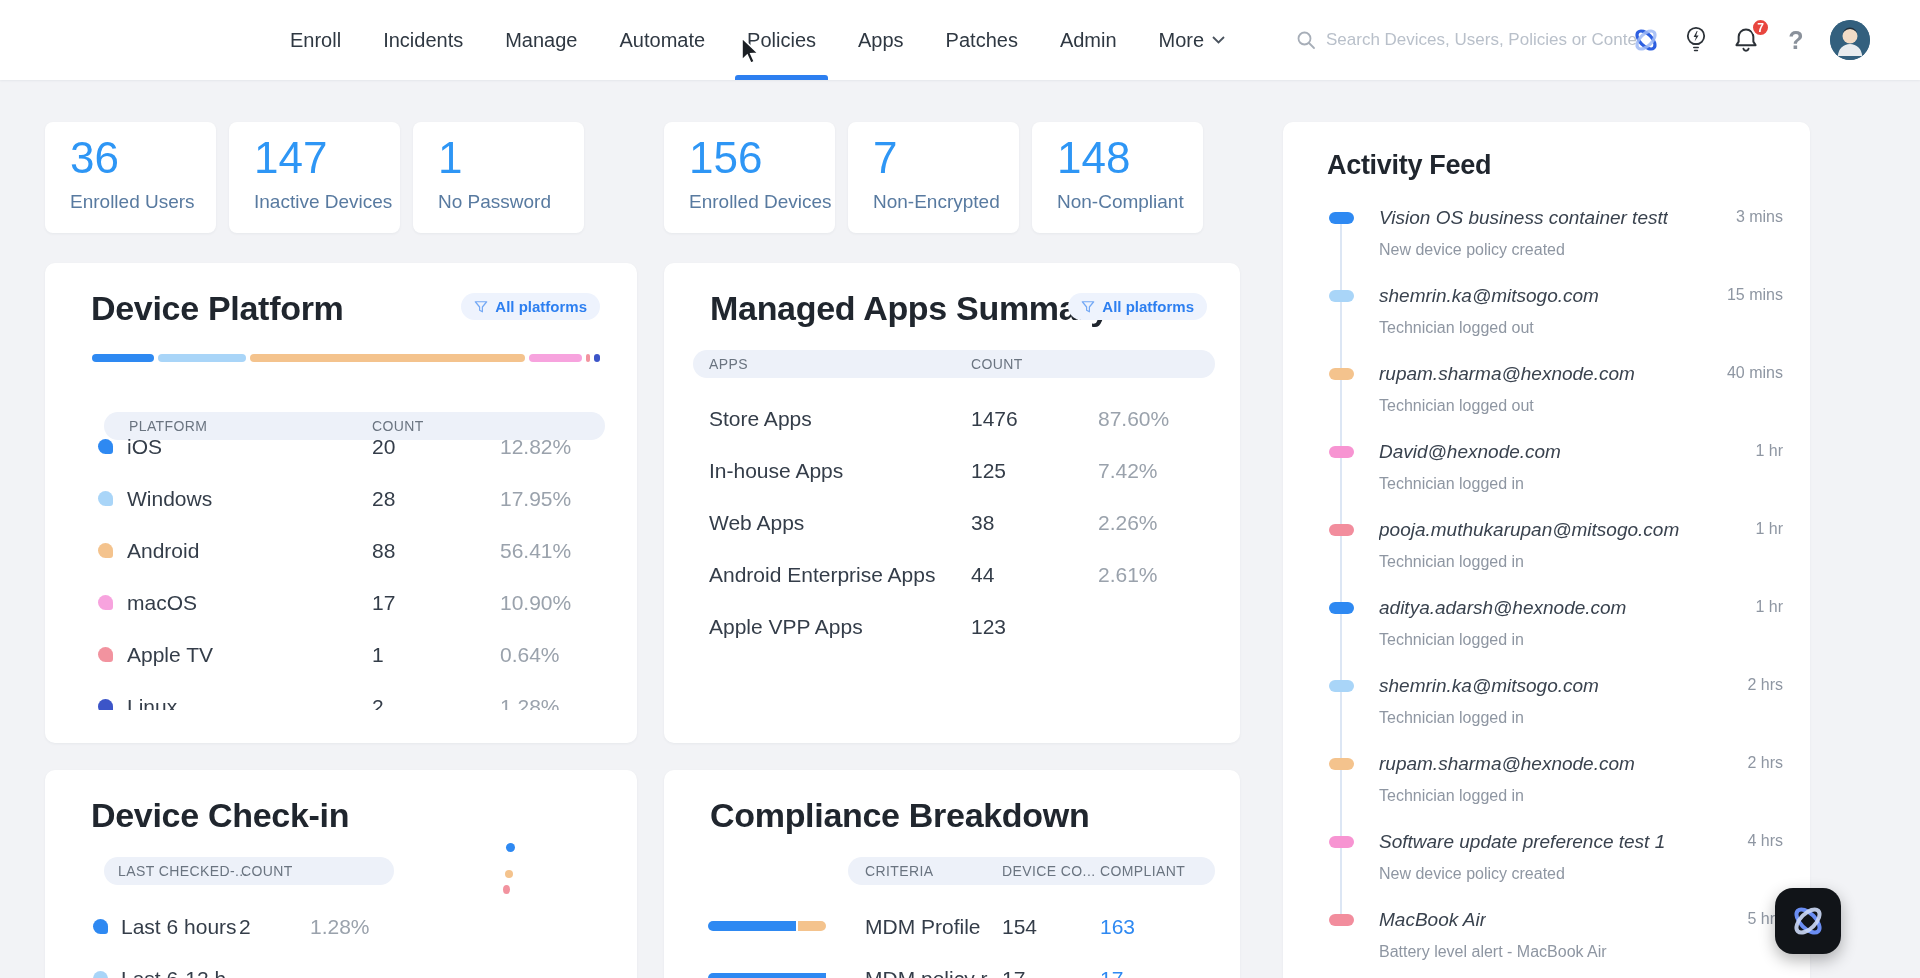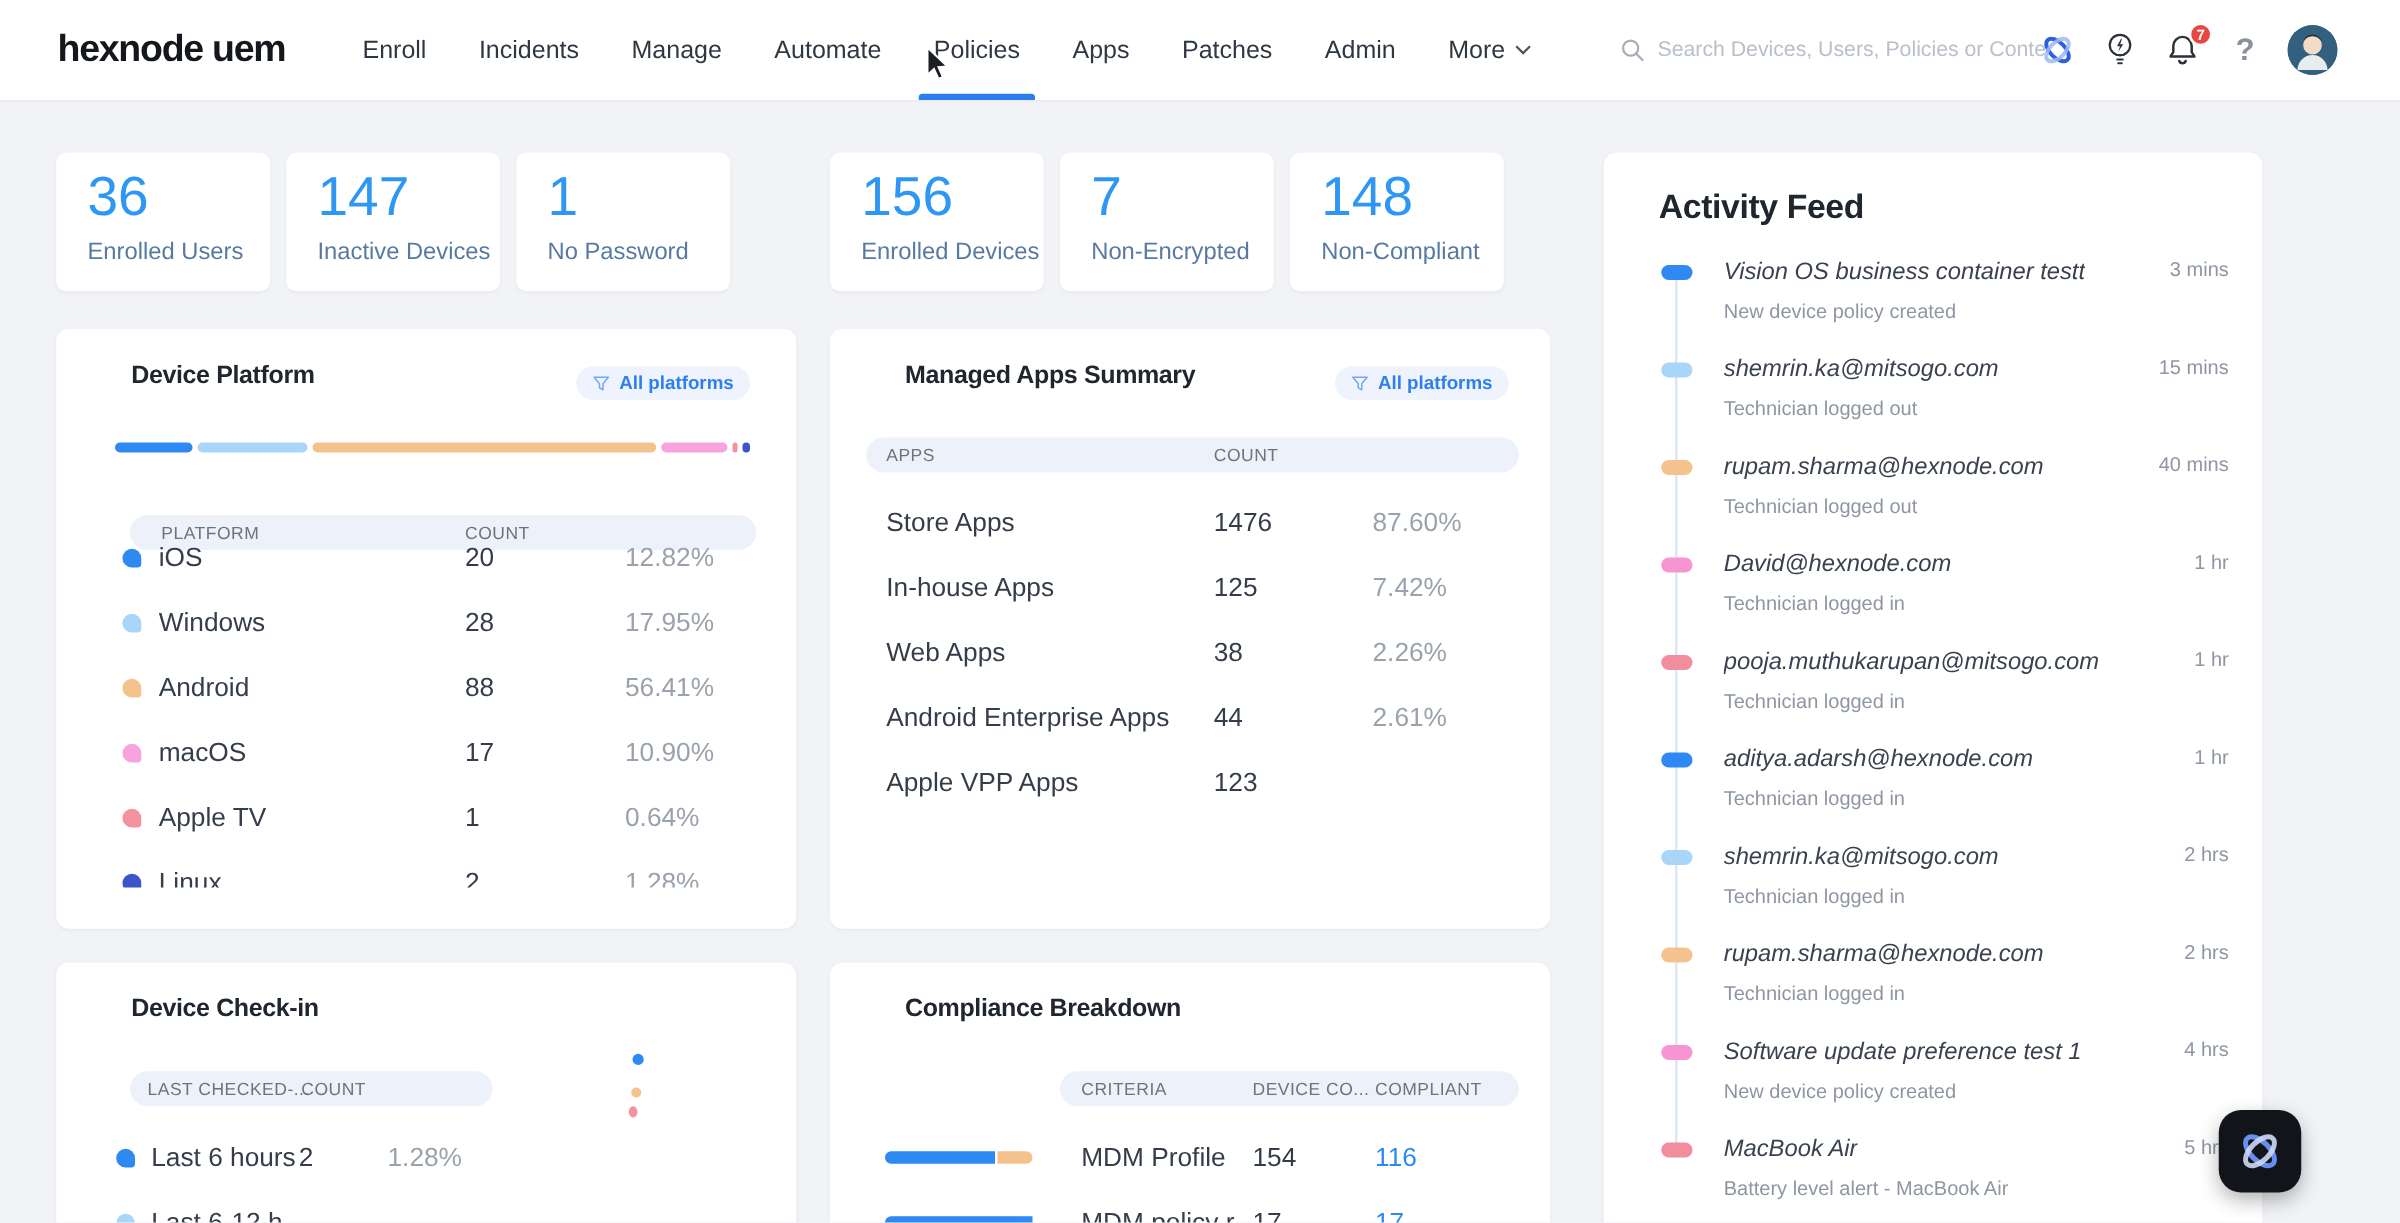--- a/index.html
+++ b/index.html
@@ -34,21 +34,21 @@
 
   
   .stat-group { position:absolute; top:122px; display:flex; gap:13px; }
   .stat-card { width:171px; height:111px; background:#fff; border-radius:8px; box-shadow:0 1px 3px rgba(25,39,68,.05);
                position:relative; cursor:pointer; }
   .stat-value { position:absolute; left:25px; top:14px; font-size:44px; line-height:44px; color:#2e96f5; }
   .stat-label { position:absolute; left:25px; top:69px; font-size:19px; line-height:22px; color:#587aa0; }
 
   
   .panel { position:absolute; background:#fff; border-radius:10px; box-shadow:0 1px 3px rgba(25,39,68,.05); overflow:hidden; }
-  .panel-title { position:absolute; left:60px; top:26px; font-size:20px; font-weight:600; color:#20262e; letter-spacing:-.3px; }
+  .panel-title { position:absolute; left:46px; top:26px; font-size:34px; font-weight:600; color:#20262e; letter-spacing:-.3px; }
   .filter-btn { position:absolute; height:27px; padding:0 13px; background:#eef3fd; border-radius:14px;
                 display:flex; align-items:center; gap:7px; color:#2d7ff0; font-size:15px; font-weight:600; cursor:pointer; }
   .thead { position:absolute; height:28px; background:#edf1f9; border-radius:14px; }
   .th { position:absolute; top:0; height:28px; line-height:28px; font-size:14px; color:#6a7480; letter-spacing:.4px; white-space:nowrap; }
   .cell-name { position:absolute; font-size:21px; color:#343d49; white-space:nowrap; }
   .cell-num  { position:absolute; font-size:21px; color:#343d49; }
   .cell-pct  { position:absolute; font-size:21px; color:#9aa2ac; }
   .legend-dot { position:absolute; width:15px; height:15px; border-radius:50% 50% 20% 50%; }
 
   
@@ -116,21 +116,20 @@
   
   .fab { position:absolute; left:1775px; top:888px; width:66px; height:66px; border-radius:18px; background:#111418;
          display:flex; align-items:center; justify-content:center; box-shadow:0 6px 16px rgba(0,0,0,.3); cursor:pointer; z-index:40; }
 </style>
 </head>
 <body>
 
 <div class="screen">
 
   <header class="topbar">
-    <div class="logo">hexnode uem</div>
 
     <nav class="main-nav">
       <div class="nav-item">Enroll</div>
       <div class="nav-item">Incidents</div>
       <div class="nav-item">Manage</div>
       <div class="nav-item">Automate</div>
       <div class="nav-item active">Policies</div>
       <div class="nav-item">Apps</div>
       <div class="nav-item">Patches</div>
       <div class="nav-item">Admin</div>
@@ -372,21 +371,21 @@
     </div>
     <div class="rows">
 
         <div class="trow">
           <span class="hbar">
             <span class="s1" style="background: rgb(46, 137, 242); width: 73%;"></span>
             <span class="s2" style="background: rgb(244, 195, 141); width: 24%;"></span>
           </span>
           <span class="cell-name">MDM Profile</span>
           <span class="cell-num">154</span>
-          <span class="cell-link">116</span>
+          <span class="cell-link">163</span>
         </div>
 
         <div class="trow">
           <span class="hbar">
             <span class="s1" style="background: rgb(46, 137, 242); width: 100%;"></span>
             <span class="s2" style="background: rgb(244, 195, 141); width: 0%;"></span>
           </span>
           <span class="cell-name">MDM policy r...</span>
           <span class="cell-num">17</span>
           <span class="cell-link">17</span>

